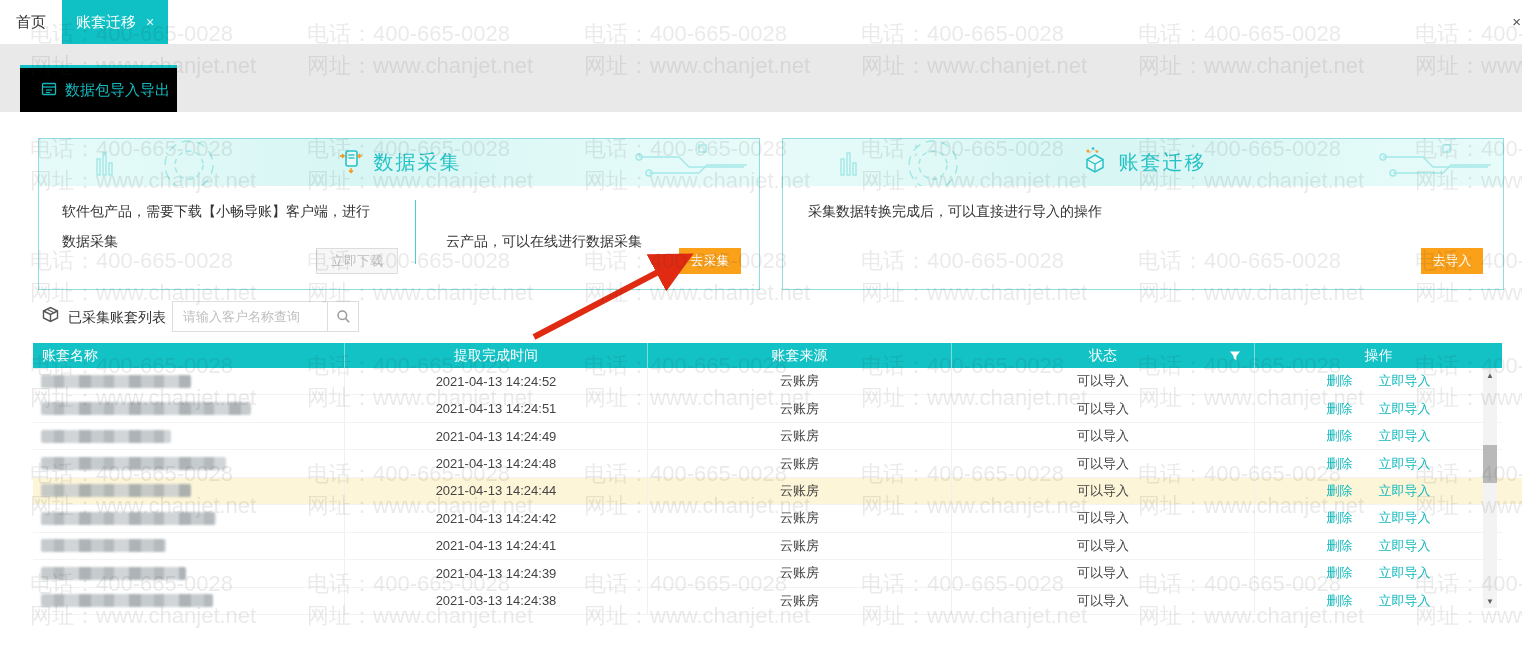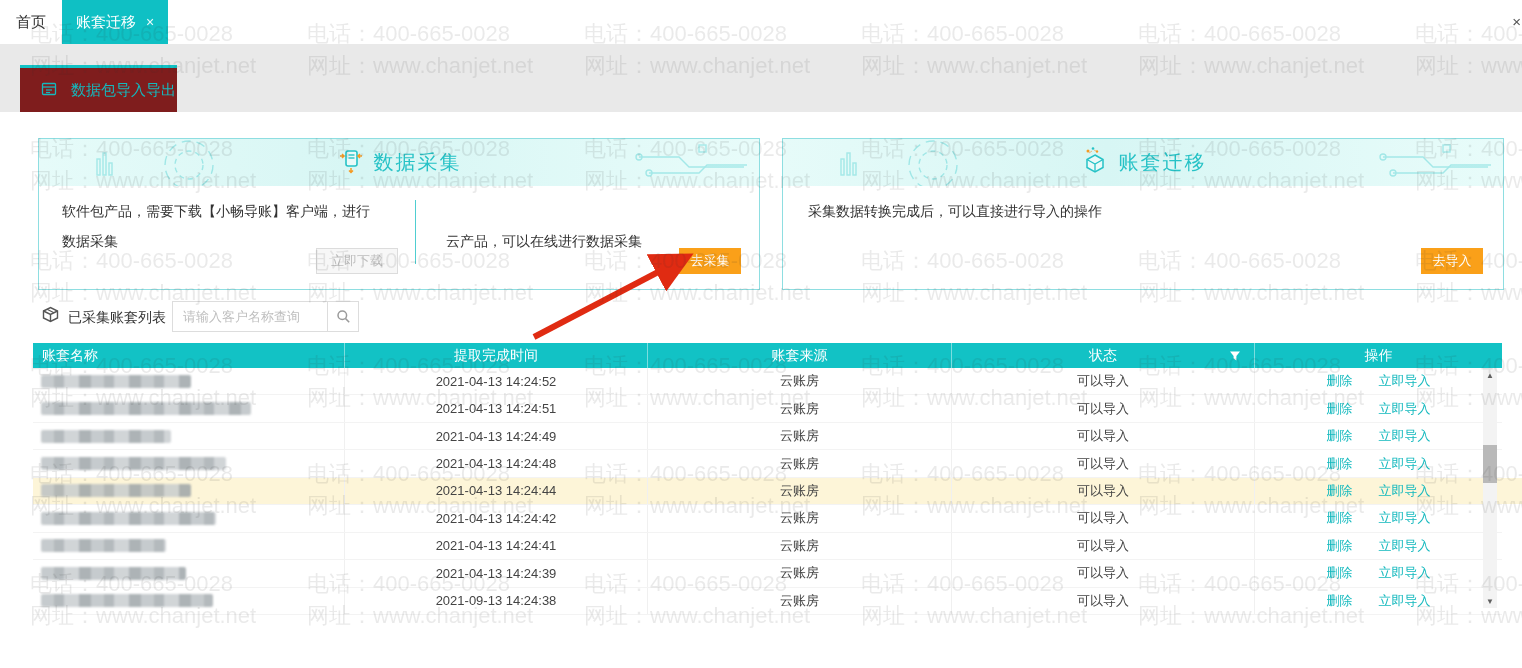--- a/index.html
+++ b/index.html
@@ -8,22 +8,22 @@
   
   .topbar{position:absolute;left:0;top:0;width:1522px;height:44px;background:#fff;}
   .home-tab{position:absolute;left:16px;top:0;height:44px;line-height:44px;font-size:15px;color:#333;cursor:pointer;}
   .active-tab{position:absolute;left:62px;top:0;width:106px;height:44px;background:#0fc0c4;color:#fff;
               display:flex;align-items:center;justify-content:center;gap:10px;font-size:15px;cursor:pointer;}
   .tab-close{font-size:14px;opacity:.92;cursor:pointer;}
   .corner-close{position:absolute;right:1px;top:13px;font-size:15px;color:#555;cursor:pointer;}
   
   .gray-strip{position:absolute;left:0;top:44px;width:1522px;height:68px;background:#e9e9e9;}
   .card{position:absolute;left:20px;top:112px;width:1502px;height:556px;background:#fff;}
-  .subtab{position:absolute;left:20px;top:65px;width:157px;height:47px;background:#7f1d1d;border-top:3px solid #12c2c5;
-          box-sizing:border-box;display:flex;align-items:center;gap:14px;padding-left:21px;color:#14b9be;font-size:15px;cursor:pointer;}
+  .subtab{position:absolute;left:20px;top:65px;width:157px;height:47px;background:#000000;border-top:3px solid #12c2c5;
+          box-sizing:border-box;display:flex;align-items:center;gap:8px;padding-left:21px;color:#14b9be;font-size:15px;cursor:pointer;}
   
   .panel{position:absolute;top:138px;width:722px;height:152px;border:1px solid #8edee1;box-sizing:border-box;background:#fff;}
   .panel.collect{left:38px;} .panel.import{left:782px;}
   .panel-header{position:relative;height:47px;background:linear-gradient(90deg,#e6fbf9,#d7f6f4 45%,#e8fcfa);
                 display:flex;align-items:center;justify-content:center;gap:9px;overflow:hidden;}
   .deco{position:absolute;left:0;top:0;}
   .panel-title{position:relative;font-size:20px;color:#26c2c6;letter-spacing:2px;}
   .panel-body{position:relative;height:103px;}
   .body-text{position:absolute;font-size:14px;color:#333;line-height:30px;white-space:nowrap;}
   .divider{position:absolute;left:376px;top:14px;width:1px;height:64px;background:#4fced1;}
@@ -310,21 +310,21 @@
       <div class="cell c4">可以导入</div>
       <div class="cell c5">
         <span class="link">删除</span>
         <span class="link">立即导入</span>
       </div>
     </div>
         <div class="row">
       <div class="cell c1">
         <span class="mosaic" style="width: 172px;"></span>
       </div>
-      <div class="cell c2">2021-09-13 14:24:38</div>
+      <div class="cell c2">2021-03-13 14:24:38</div>
       <div class="cell c3">云账房</div>
       <div class="cell c4">可以导入</div>
       <div class="cell c5">
         <span class="link">删除</span>
         <span class="link">立即导入</span>
       </div>
     </div>
       </div>
     <div class="vscroll">
       <div class="scroll-arrow scroll-up">▲</div>

